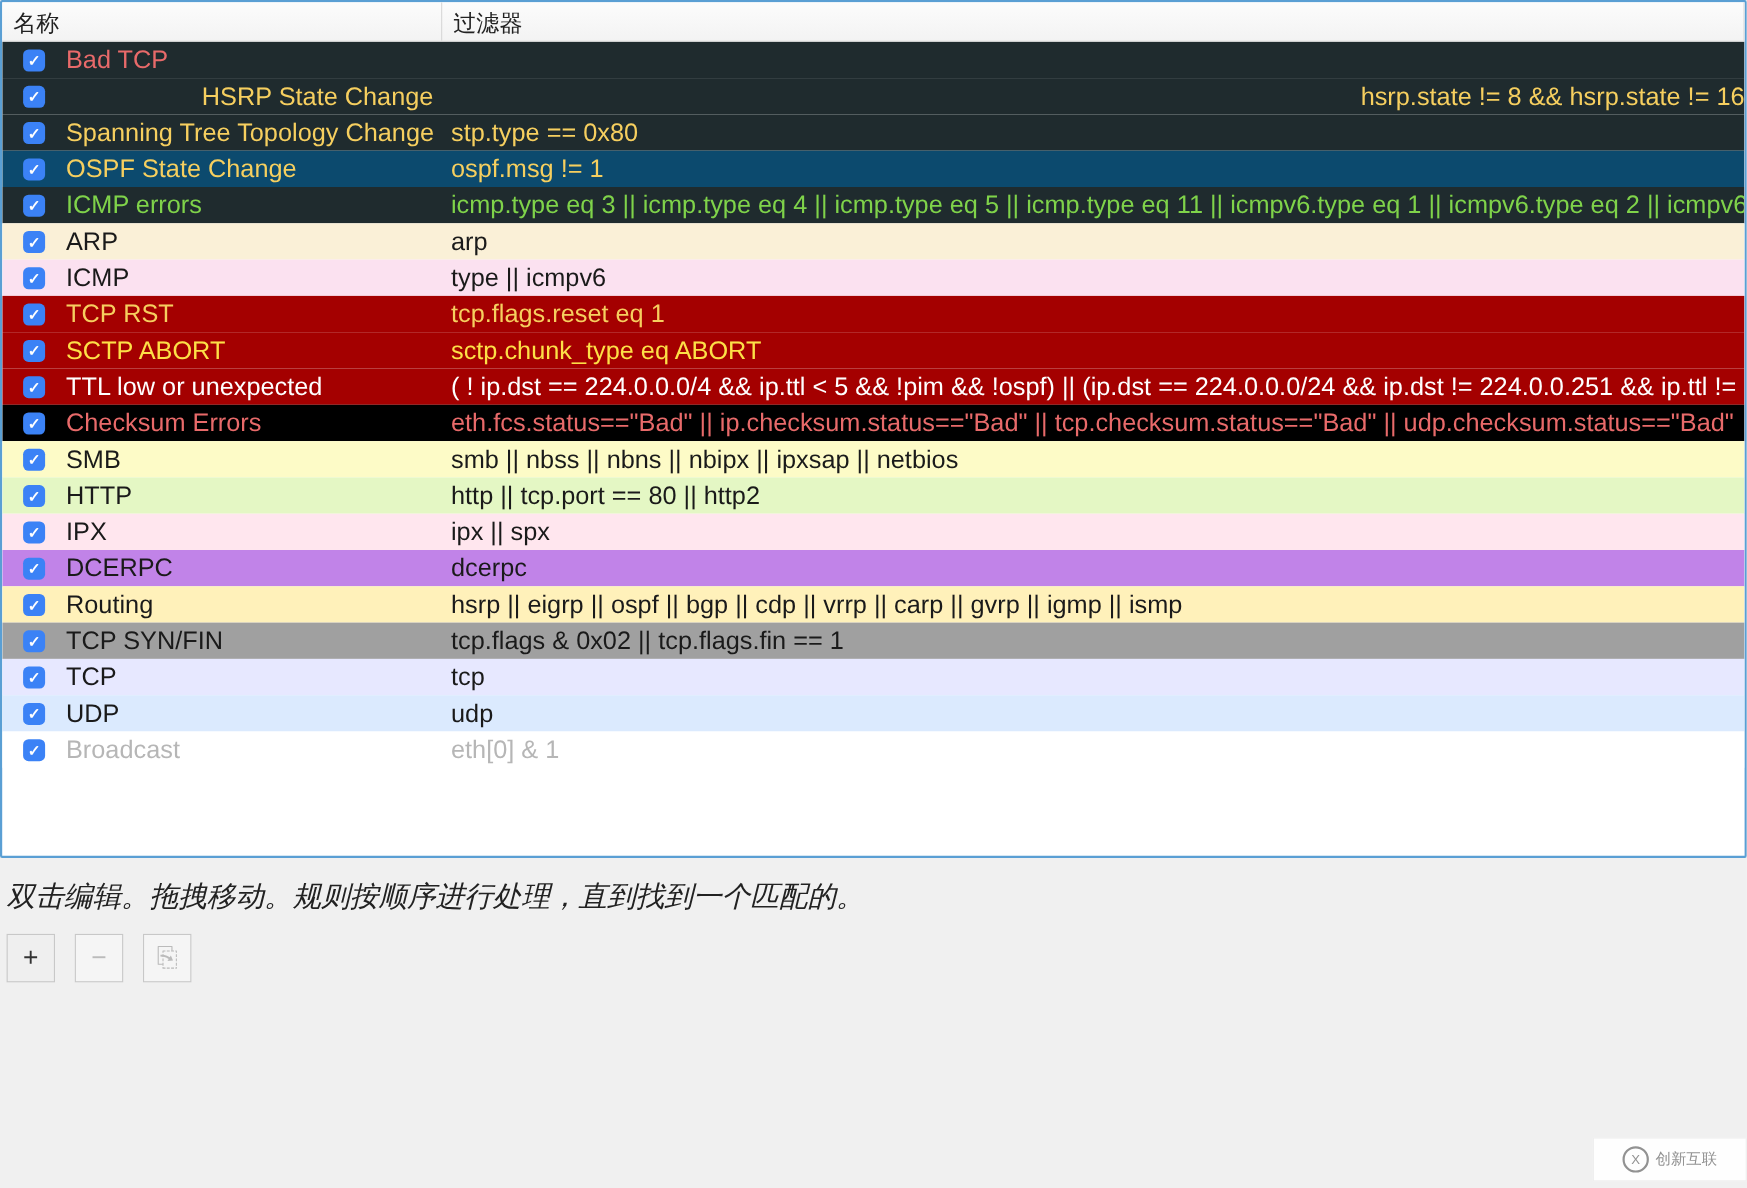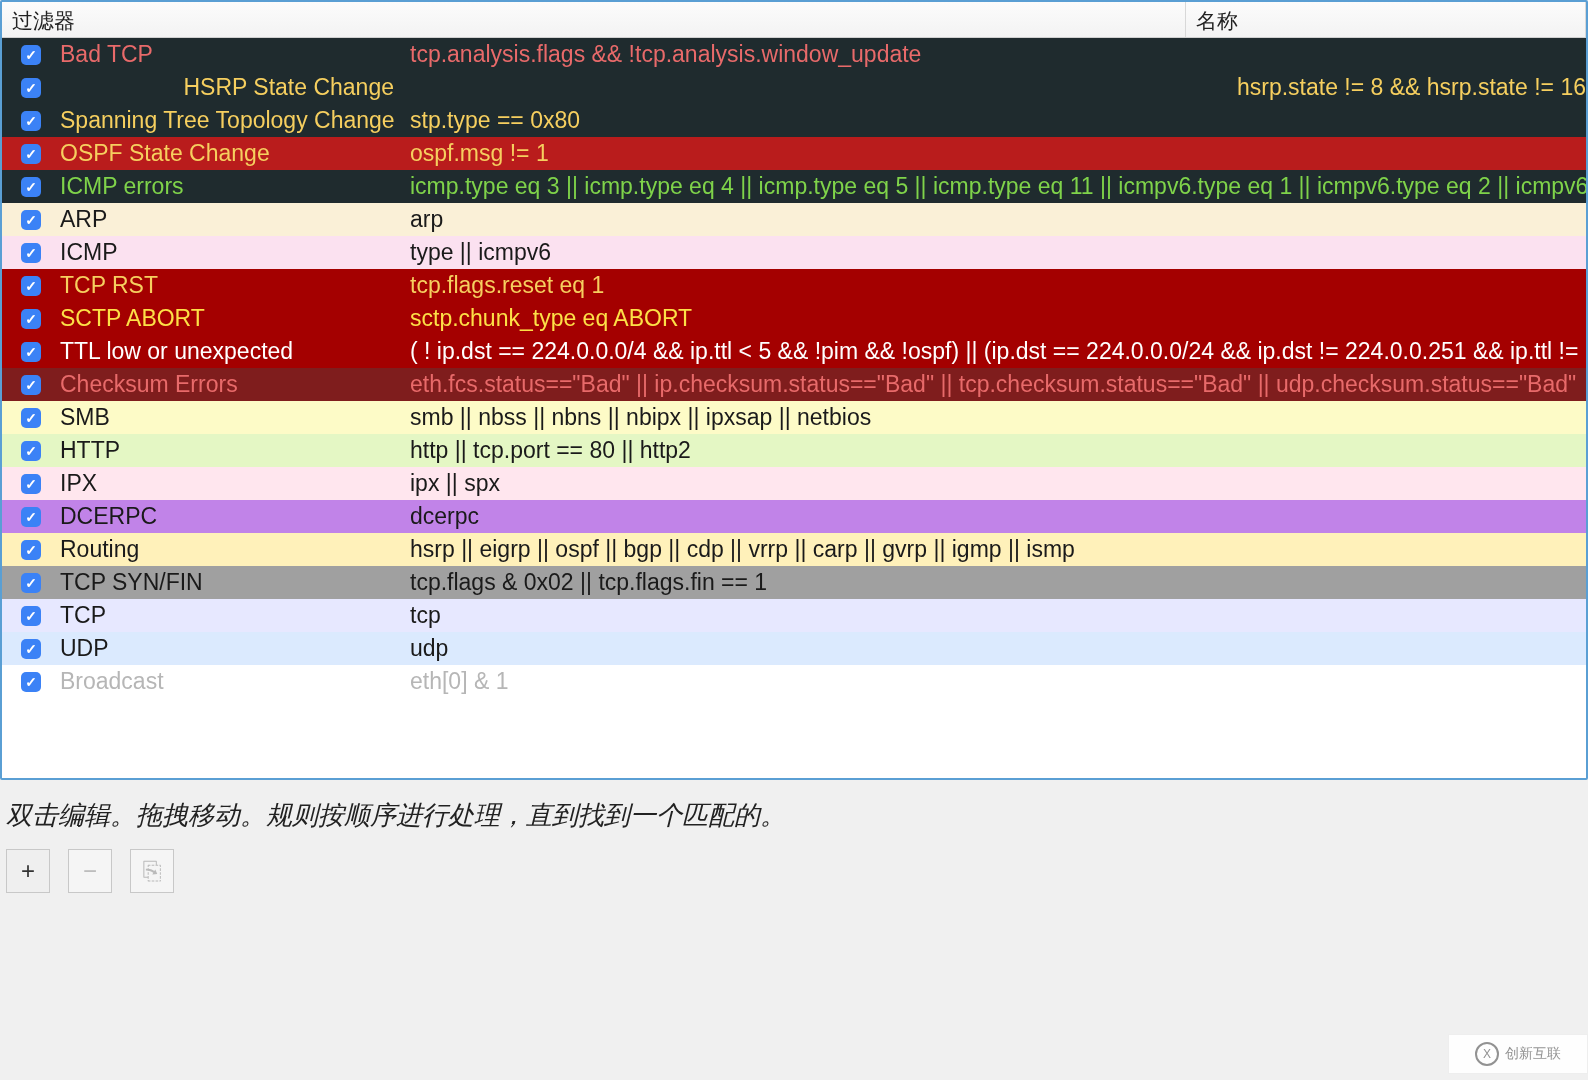--- a/index.html
+++ b/index.html
@@ -120,46 +120,45 @@
     width: 24px; height: 24px; border: 2px solid #888; border-radius: 50%;
     display:flex; align-items:center; justify-content:center; font-size:12px;
   }
   
 </style>
 </head>
 <body>
 
 <div class="panel">
   <div class="thead">
+    <div class="col col-name">名称</div>
     <div class="col col-filter">过滤器</div>
-    <div class="col col-name">名称</div>
   </div>
   <div class="tbody" id="tbody">
       <div class="row" style="background: rgb(31, 43, 46); color: rgb(232, 106, 106);">
         <div class="chk">
           <div class="checkbox"></div>
         </div>
         <div class="name-cell">Bad TCP</div>
-        <div class="filter-cell">tcp.analysis.flags &amp;&amp; !tcp.analysis.window_update</div>
       </div>
       <div class="row" style="background: rgb(31, 43, 46); color: rgb(246, 207, 95); text-align: right;">
         <div class="chk">
           <div class="checkbox"></div>
         </div>
         <div class="name-cell">HSRP State Change</div>
         <div class="filter-cell">hsrp.state != 8 &amp;&amp; hsrp.state != 16</div>
       </div>
       <div class="row" style="background: rgb(31, 43, 46); color: rgb(246, 207, 95);">
         <div class="chk">
           <div class="checkbox"></div>
         </div>
         <div class="name-cell">Spanning Tree Topology  Change</div>
         <div class="filter-cell">stp.type == 0x80</div>
       </div>
-      <div class="row" style="background: #b91c1c; color: rgb(246, 207, 95);">
+      <div class="row" style="background: #0c4a6e; color: rgb(246, 207, 95);">
         <div class="chk">
           <div class="checkbox"></div>
         </div>
         <div class="name-cell">OSPF State Change</div>
         <div class="filter-cell">ospf.msg != 1</div>
       </div>
       <div class="row" style="background: rgb(31, 43, 46); color: rgb(127, 211, 74);">
         <div class="chk">
           <div class="checkbox"></div>
         </div>
@@ -194,21 +193,21 @@
         <div class="name-cell">SCTP ABORT</div>
         <div class="filter-cell">sctp.chunk_type eq ABORT</div>
       </div>
       <div class="row" style="background: rgb(164, 0, 0); color: rgb(255, 255, 255);">
         <div class="chk">
           <div class="checkbox"></div>
         </div>
         <div class="name-cell">TTL low or unexpected</div>
         <div class="filter-cell">( ! ip.dst == 224.0.0.0/4 &amp;&amp; ip.ttl &lt; 5 &amp;&amp; !pim &amp;&amp; !ospf) || (ip.dst == 224.0.0.0/24 &amp;&amp; ip.dst != 224.0.0.251 &amp;&amp; ip.ttl != 1)</div>
       </div>
-      <div class="row" style="background: #7f1d1d; color: rgb(232, 106, 106);">
+      <div class="row" style="background: #000000; color: rgb(232, 106, 106);">
         <div class="chk">
           <div class="checkbox"></div>
         </div>
         <div class="name-cell">Checksum Errors</div>
         <div class="filter-cell">eth.fcs.status=="Bad" || ip.checksum.status=="Bad" || tcp.checksum.status=="Bad" || udp.checksum.status=="Bad"</div>
       </div>
       <div class="row" style="background: rgb(253, 251, 199); color: rgb(26, 26, 26);">
         <div class="chk">
           <div class="checkbox"></div>
         </div>

